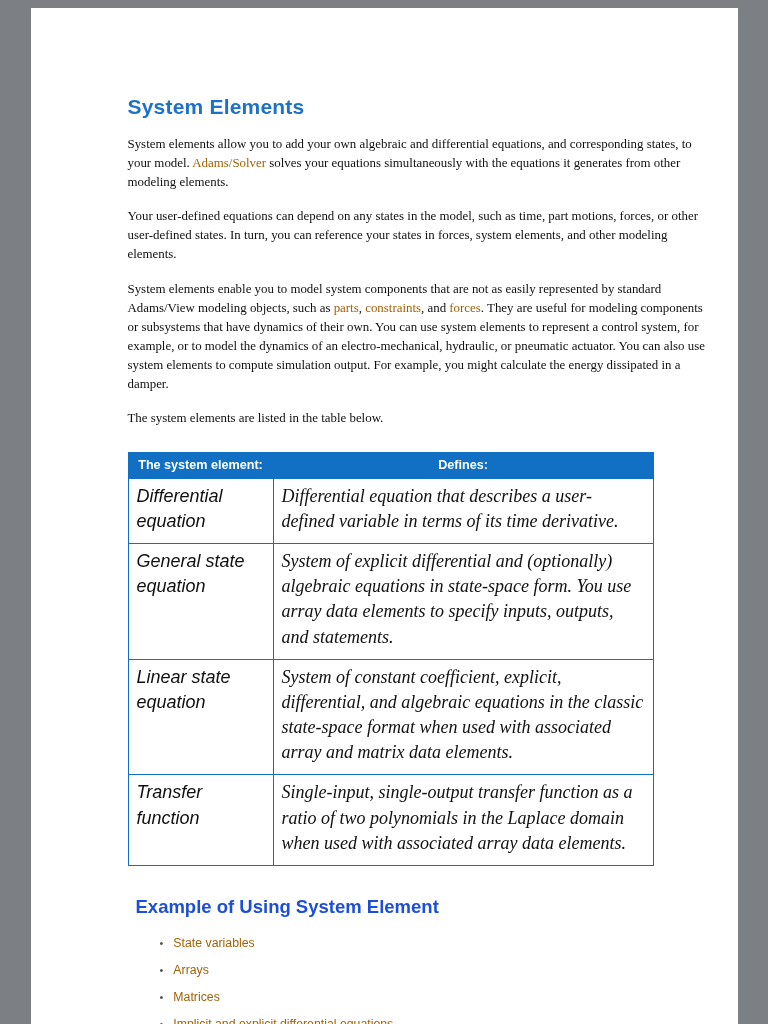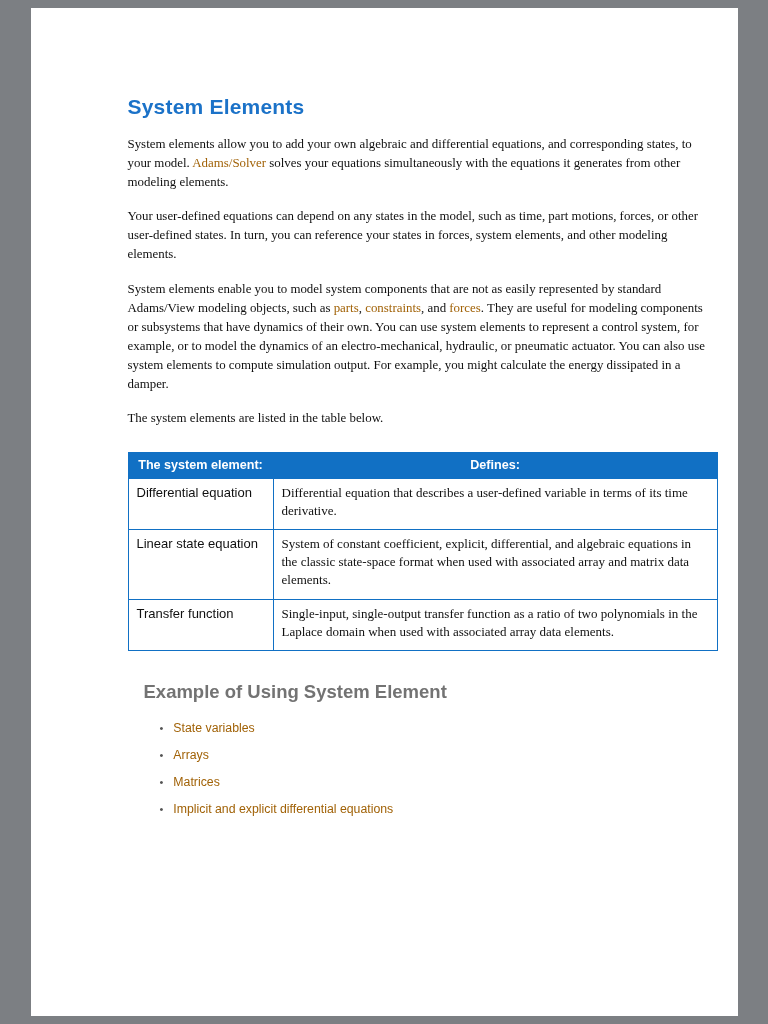--- a/index.html
+++ b/index.html
@@ -30,57 +30,58 @@
     color:#101010;
     margin:0 0 15px 0;
     max-width:590px;
   }
   .inline-link {
     color:#a16207;
     cursor:pointer;
   }
   table.sys-table {
     border-collapse:collapse;
-    width:590px;
+    width:526px;
     margin:24px 0 8px 0;
     border:1px solid #1170c4;
   }
   table.sys-table th {
     background:#1170c4;
     color:#ffffff;
     font-family:"Liberation Sans", sans-serif;
     font-size:12.6px;
     font-weight:bold;
     text-align:center;
     vertical-align:middle;
     padding:4px 6px;
     border:1px solid #1170c4;
     line-height:1.3;
   }
   table.sys-table th.col-element { width:132px; }
   table.sys-table td {
     border:1px solid #1170c4;
     vertical-align:top;
     padding:5px 9px 9px 8px;
-    font-size:13px;
+    font-size:18px;
     line-height:1.4;
     color:#101010;
+    font-style:italic;
   }
   td.cell-element {
     font-family:"Liberation Sans", sans-serif;
     font-size:12.3px;
     color:#1b72c8;
     line-height:1.35;
   }
   .section-title {
     font-family:"Liberation Sans", sans-serif;
     font-size:18.5px;
     font-weight:bold;
-    color:#737373;
-    margin:30px 0 14px 16px;
+    color:#1d4ed8;
+    margin:30px 0 14px 8px;
   }
   ul.example-list {
     list-style:none;
     margin:18px 0 0 0;
     padding:0 0 0 32px;
   }
   ul.example-list li {
     font-family:"Liberation Sans", sans-serif;
     font-size:12.3px;
     margin:4px 0 13px 0;
@@ -110,20 +111,24 @@
         <th class="col-element">The system element:</th>
         <th>Defines:</th>
       </tr>
     </thead>
     <tbody>
         <tr>
           <td class="cell-element">Differential equation</td>
           <td>Differential equation that describes a user-defined variable in terms of its time derivative.</td>
         </tr>
         <tr>
+          <td class="cell-element">General state equation</td>
+          <td>System of explicit differential and (optionally) algebraic equations in state-space form. You use array data elements to specify inputs, outputs, and statements.</td>
+        </tr>
+        <tr>
           <td class="cell-element">Linear state equation</td>
           <td>System of constant coefficient, explicit, differential, and algebraic equations in the classic state-space format when used with associated array and matrix data elements.</td>
         </tr>
         <tr>
           <td class="cell-element">Transfer function</td>
           <td>Single-input, single-output transfer function as a ratio of two polynomials in the Laplace domain when used with associated array data elements.</td>
         </tr>
       </tbody>
   </table>
 

